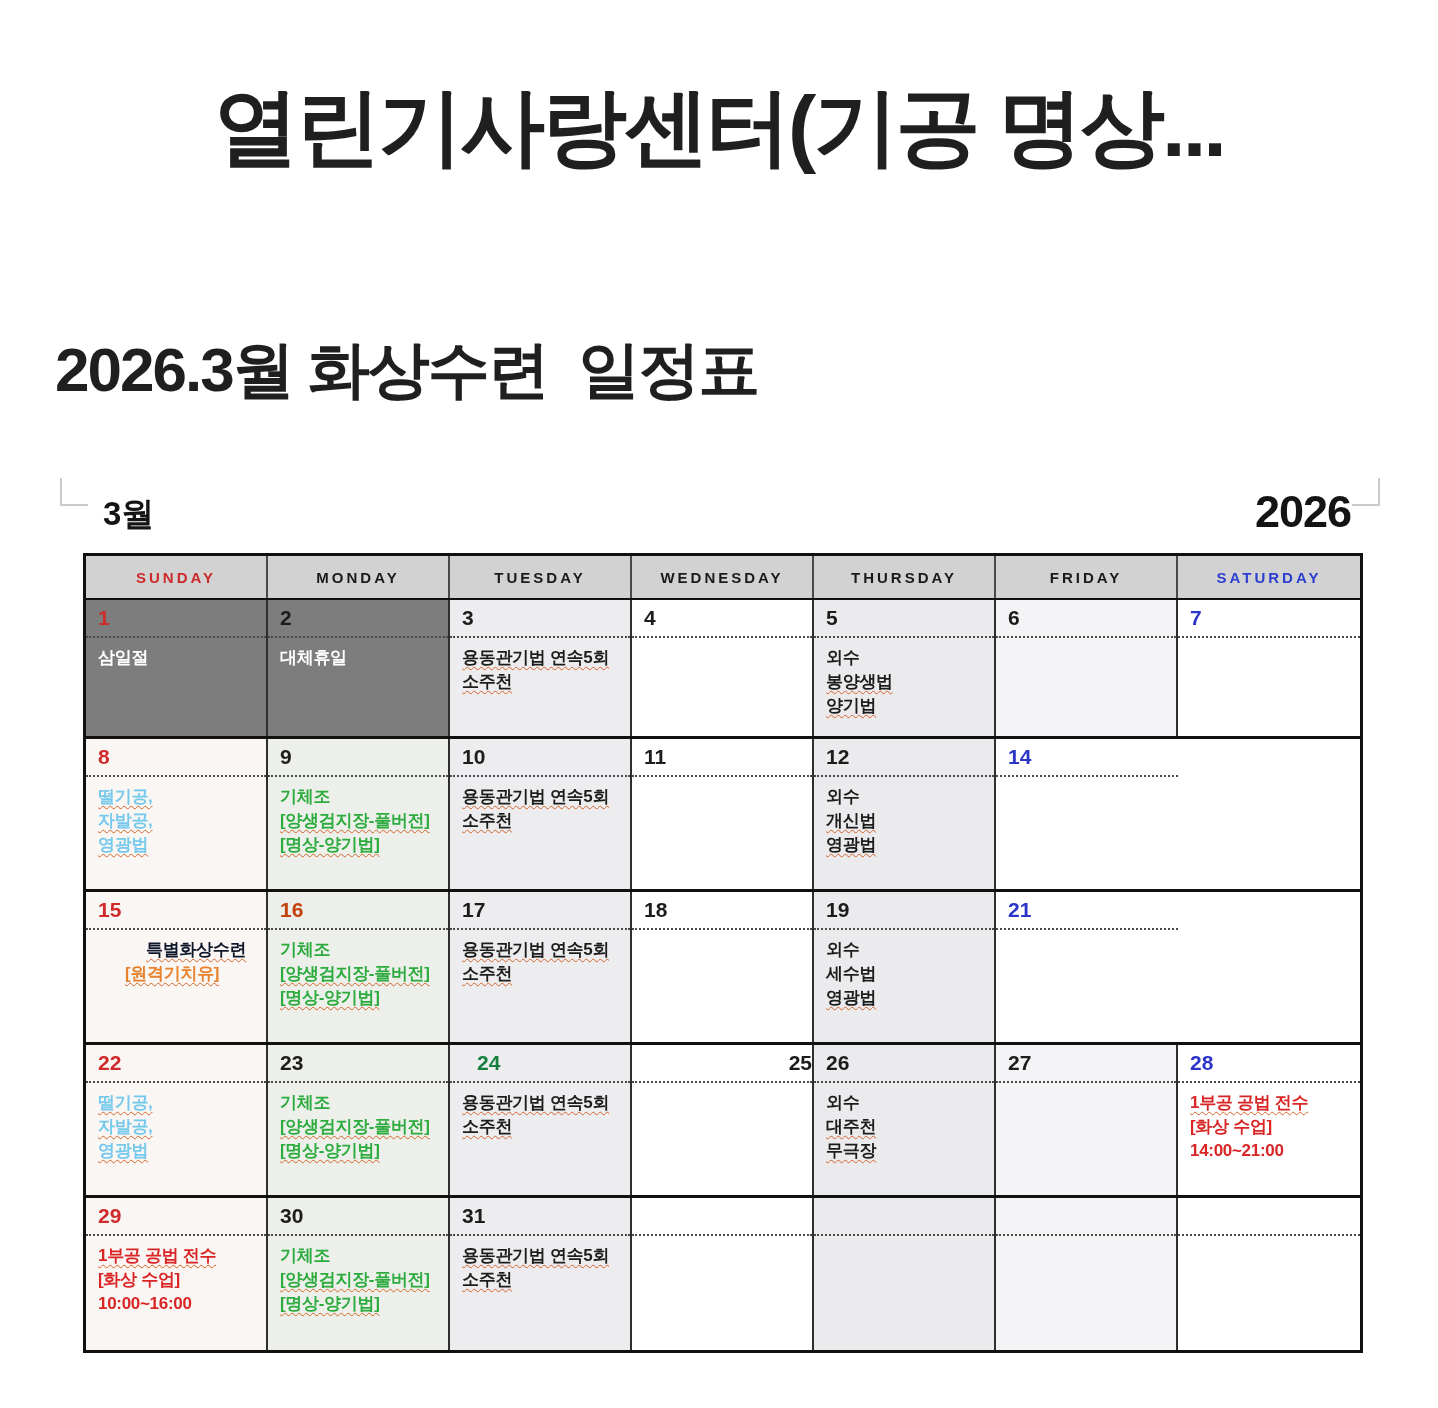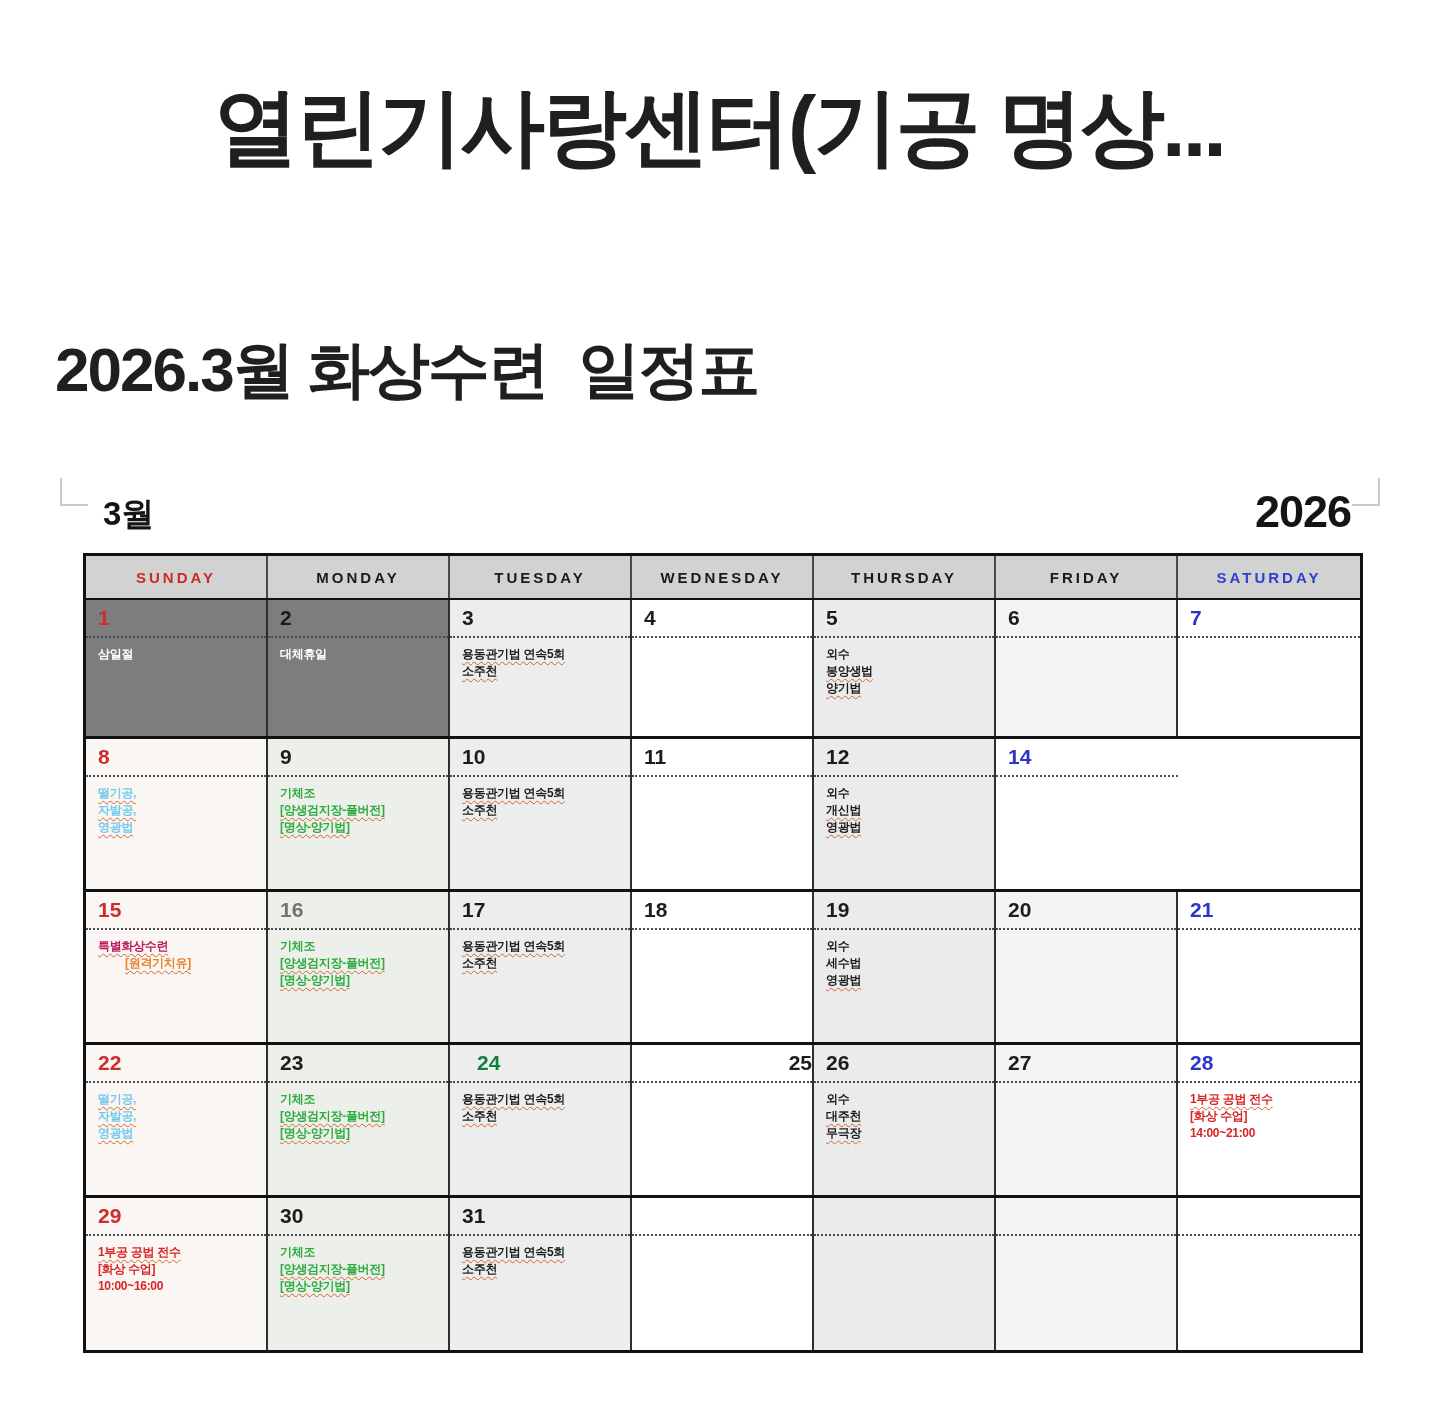--- a/index.html
+++ b/index.html
@@ -39,21 +39,21 @@
   .cell.col1{background:#edf0ea;}
   .cell.col2{background:#ededef;}
   .cell.col3{background:#ffffff;}
   .cell.col4{background:#ebebee;}
   .cell.col5{background:#f4f4f6;}
   .cell.col6{background:#ffffff;}
   .cell.dark{background:#7d7d7d;}
 
   .date-strip{height:38px;box-sizing:border-box;padding:6px 0 0 12px;
     font-size:21px;font-weight:800;border-bottom:2px dotted #4a4a4a;}
-  .events{padding:8px 4px 0 12px;font-size:12px;font-weight:700;line-height:1.42;letter-spacing:-0.3px;}
+  .events{padding:8px 4px 0 12px;font-size:17px;font-weight:700;line-height:1.42;letter-spacing:-0.3px;}
   .evline{white-space:nowrap;}
   .evline.wavy{text-decoration:underline wavy #d4652a;text-decoration-thickness:1px;text-underline-offset:3px;}
 </style>
 </head>
 <body>
 
 <div class="page">
 
   <div class="main-title">열린기사랑센터(기공 명상...</div>
 
@@ -156,26 +156,26 @@
             </div>
             <div class="cell col6">
               <div class="date-strip" style="color: rgb(43, 53, 200);">14</div>
               <div class="events"></div>
             </div>
           </div>
           <div class="week-row" style="height: 150px;">
             <div class="cell col0">
               <div class="date-strip" style="color: rgb(207, 43, 43);">15</div>
               <div class="events">
-                <div class="evline wavy" style="color: #be185d;">특별화상수련</div>
+                <div class="evline wavy" style="color: #0f172a; margin-left: 48px;">특별화상수련</div>
                 <div class="evline wavy" style="color: rgb(232, 130, 44); margin-left: 27px;">[원격기치유]</div>
               </div>
             </div>
             <div class="cell col1">
-              <div class="date-strip" style="color: #737373; padding-left: 12px;">16</div>
+              <div class="date-strip" style="color: #c2410c; padding-left: 12px;">16</div>
               <div class="events">
                 <div class="evline" style="color: rgb(44, 171, 62);">기체조</div>
                 <div class="evline wavy" style="color: rgb(44, 171, 62);">[양생검지장-풀버전]</div>
                 <div class="evline wavy" style="color: rgb(44, 171, 62);">[명상-양기법]</div>
               </div>
             </div>
             <div class="cell col2">
               <div class="date-strip" style="color: rgb(28, 28, 28);">17</div>
               <div class="events">
                 <div class="evline wavy" style="color: rgb(28, 28, 28);">용동관기법 연속5회</div>
@@ -186,24 +186,20 @@
               <div class="date-strip" style="color: rgb(28, 28, 28);">18</div>
               <div class="events"></div>
             </div>
             <div class="cell col4">
               <div class="date-strip" style="color: rgb(28, 28, 28);">19</div>
               <div class="events">
                 <div class="evline" style="color: rgb(28, 28, 28);">외수</div>
                 <div class="evline" style="color: rgb(28, 28, 28);">세수법</div>
                 <div class="evline wavy" style="color: rgb(28, 28, 28);">영광법</div>
               </div>
-            </div>
-            <div class="cell col5">
-              <div class="date-strip" style="color: rgb(28, 28, 28);">20</div>
-              <div class="events"></div>
             </div>
             <div class="cell col6">
               <div class="date-strip" style="color: rgb(43, 53, 200);">21</div>
               <div class="events"></div>
             </div>
           </div>
           <div class="week-row" style="height: 150px;">
             <div class="cell col0">
               <div class="date-strip" style="color: rgb(207, 43, 43);">22</div>
               <div class="events">

